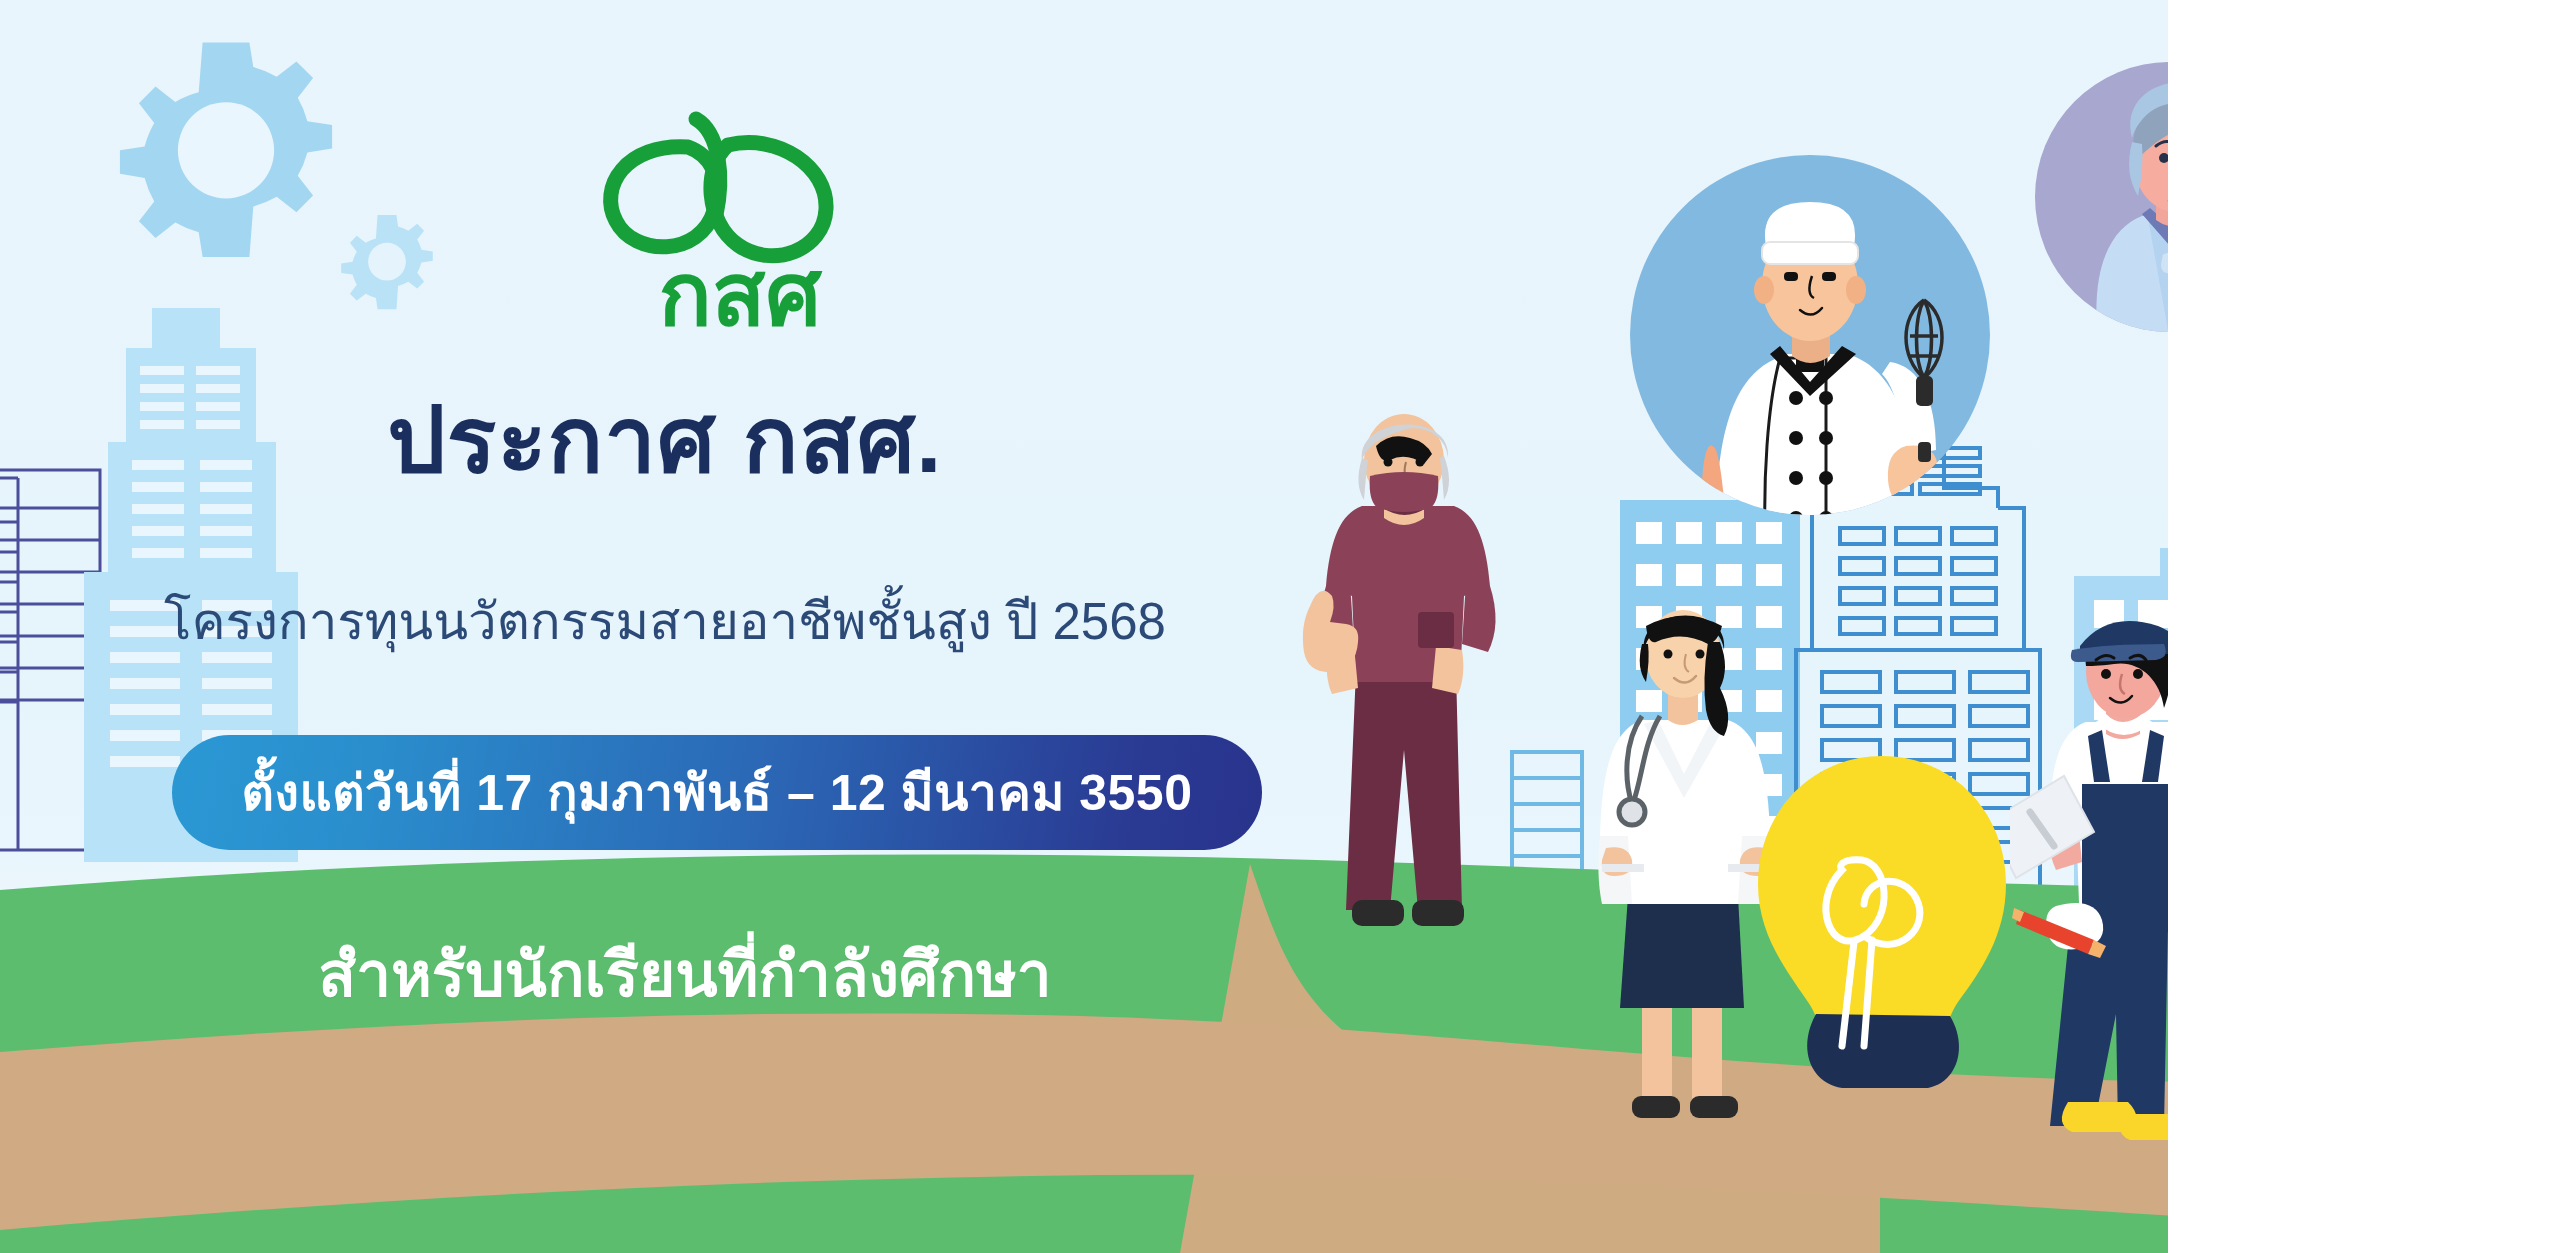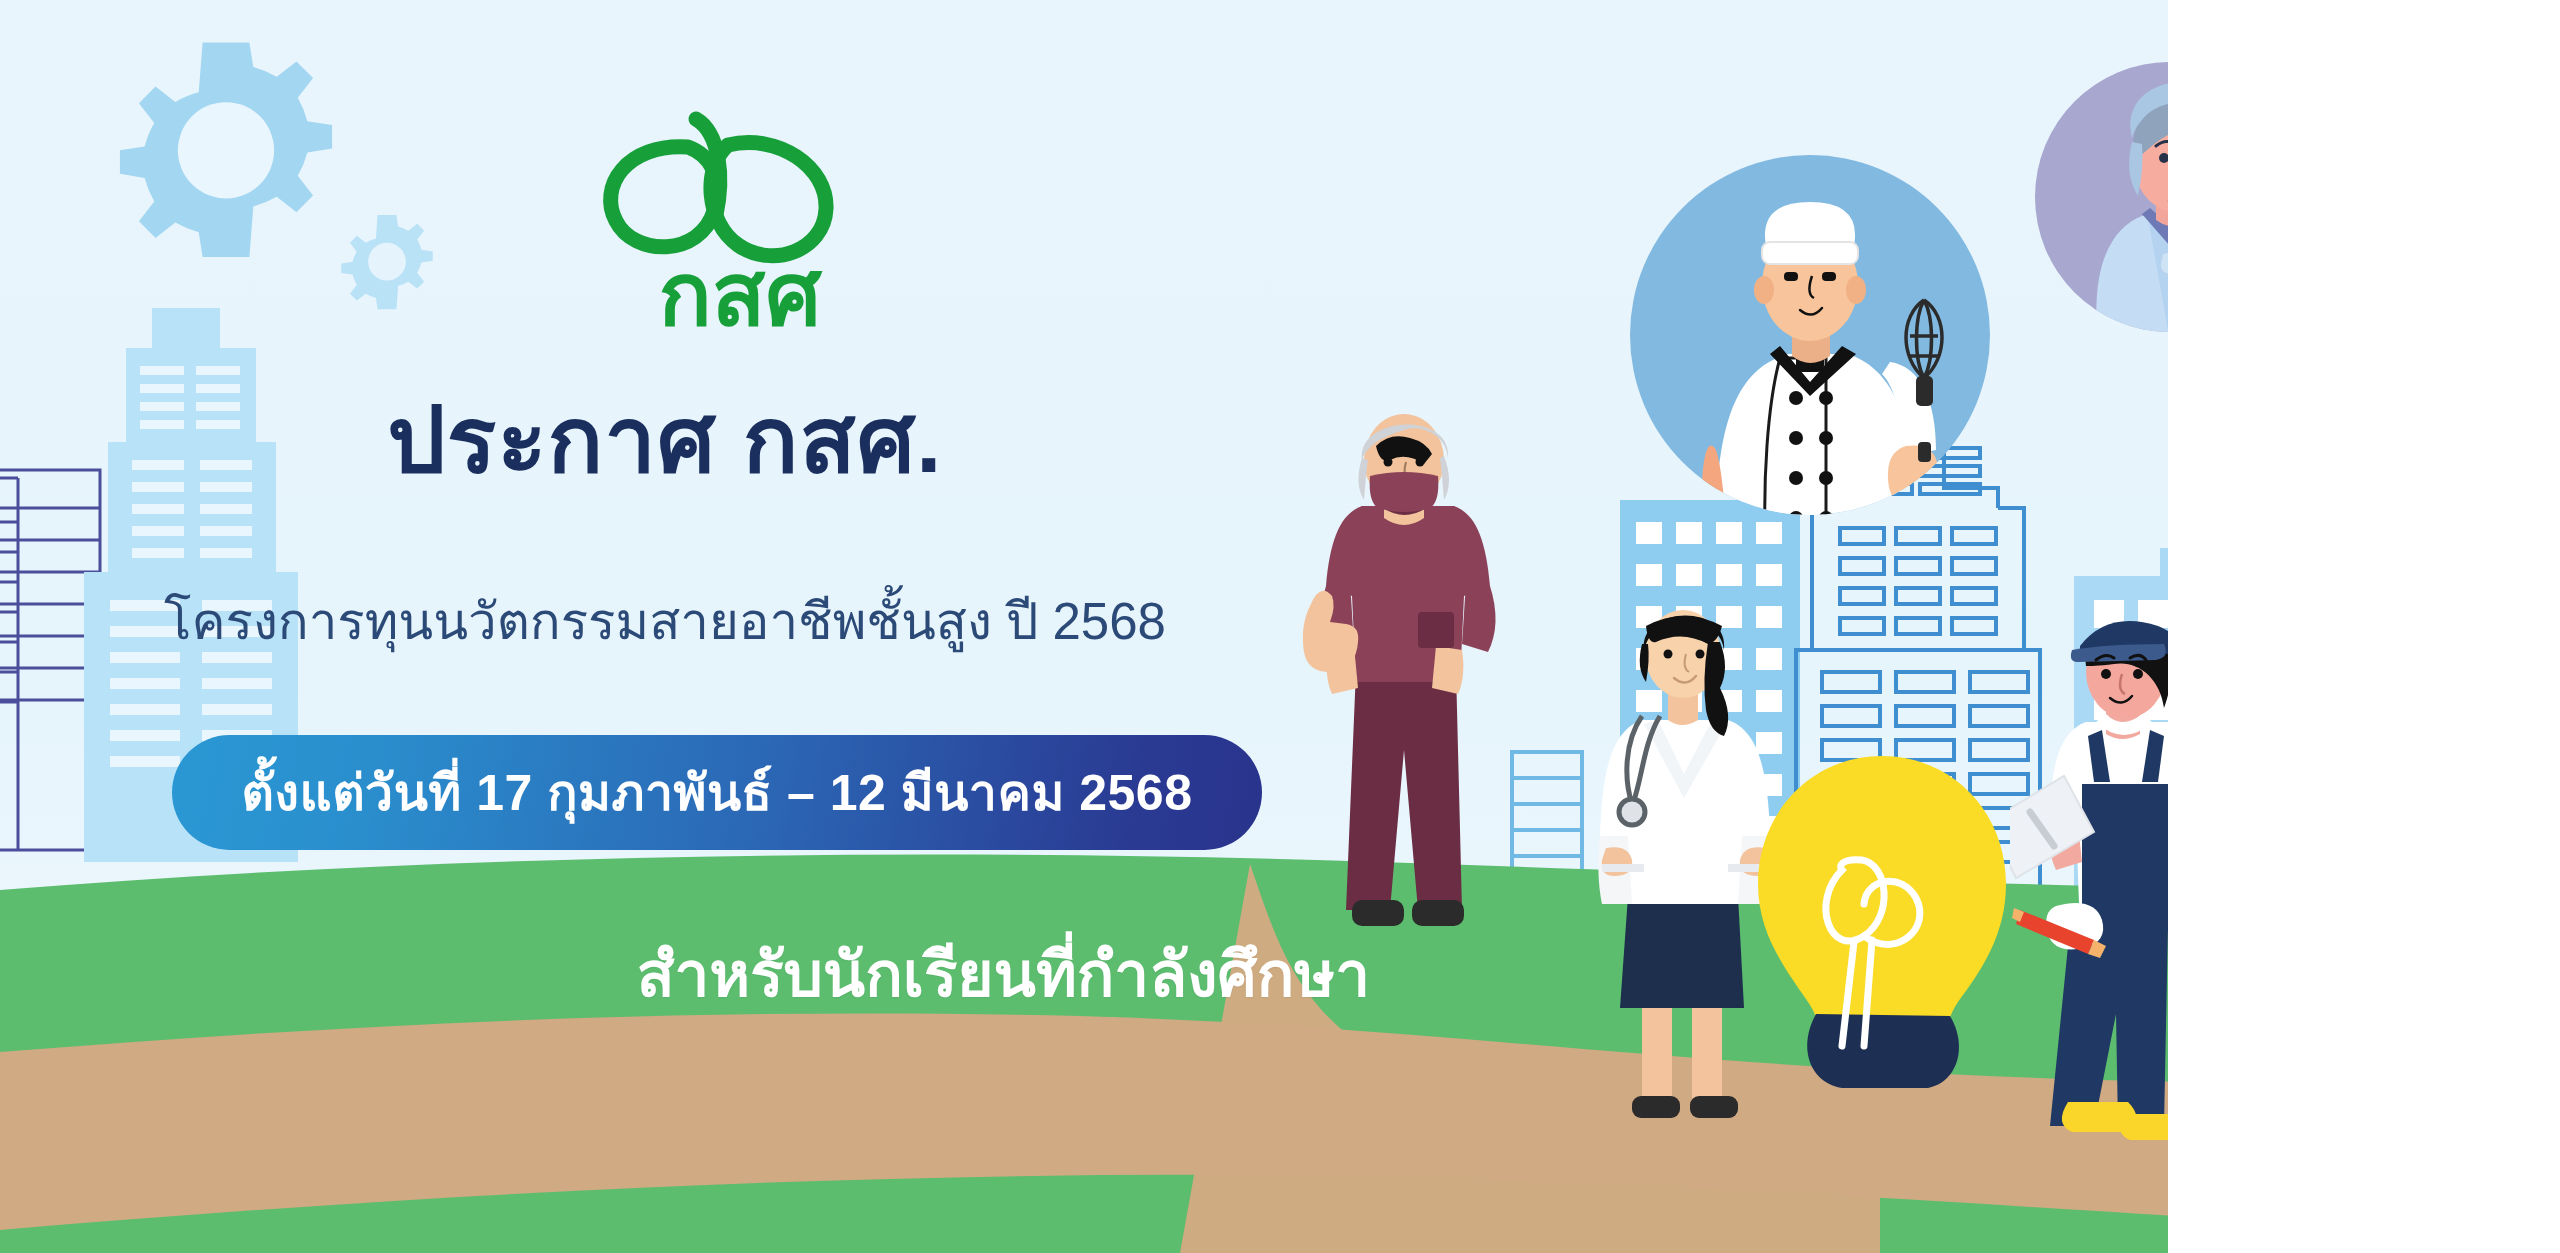--- a/index.html
+++ b/index.html
@@ -31,21 +31,21 @@
     position:absolute;left:0;top:592px;width:1330px;text-align:center;
     color:#2c4a77;font-size:51px;font-weight:normal;line-height:1.18;
   }
   #datepill{
     position:absolute;left:172px;top:735px;width:1090px;height:115px;border-radius:60px;
     background:linear-gradient(100deg,#2a98d4 0%,#2a8ecd 18%,#2b66b4 55%,#2a3a93 88%,#29338c 100%);
     display:flex;align-items:center;justify-content:center;
   }
   #datepill span{color:#fff;font-size:50px;font-weight:bold;letter-spacing:.5px;}
   #bottomtext{
-    position:absolute;left:0;top:935px;width:1370px;text-align:right;color:#fff;
+    position:absolute;left:0;top:935px;width:1370px;text-align:center;color:#fff;
     font-size:62px;font-weight:bold;line-height:1.30;text-shadow:0 1px 2px rgba(0,0,0,.06);
   }
   #bottomtext div{white-space:nowrap;}
 </style>
 </head>
 <body>
 
 <div id="stage">
 
   <div class="abs" id="sky"></div>
@@ -612,20 +612,20 @@
       <path d="M168 40 C 218 28, 268 62, 266 104 C 264 146, 212 164, 178 140 C 146 118, 142 62, 168 40 Z"></path>
       <path d="M136 14 C 160 28, 164 72, 156 110"></path>
     </g>
     <text x="180" y="220" font-family="'Liberation Sans',sans-serif" font-size="88" font-weight="bold" fill="#17a03a" text-anchor="middle">กสศ</text>
   </svg>
 
   <div id="headline">ประกาศ กสศ.</div>
   <div id="sub2">โครงการทุนนวัตกรรมสายอาชีพชั้นสูง ปี 2568</div>
 
   <div id="datepill">
-    <span>ตั้งแต่วันที่ 17 กุมภาพันธ์ – 12 มีนาคม 2568</span>
+    <span>ตั้งแต่วันที่ 17 กุมภาพันธ์ – 12 มีนาคม 3550</span>
   </div>
 
   <div id="bottomtext">
     <div>สำหรับนักเรียนที่กำลังศึกษา</div>
   </div>
 
 </div>
 
 </body></html>

